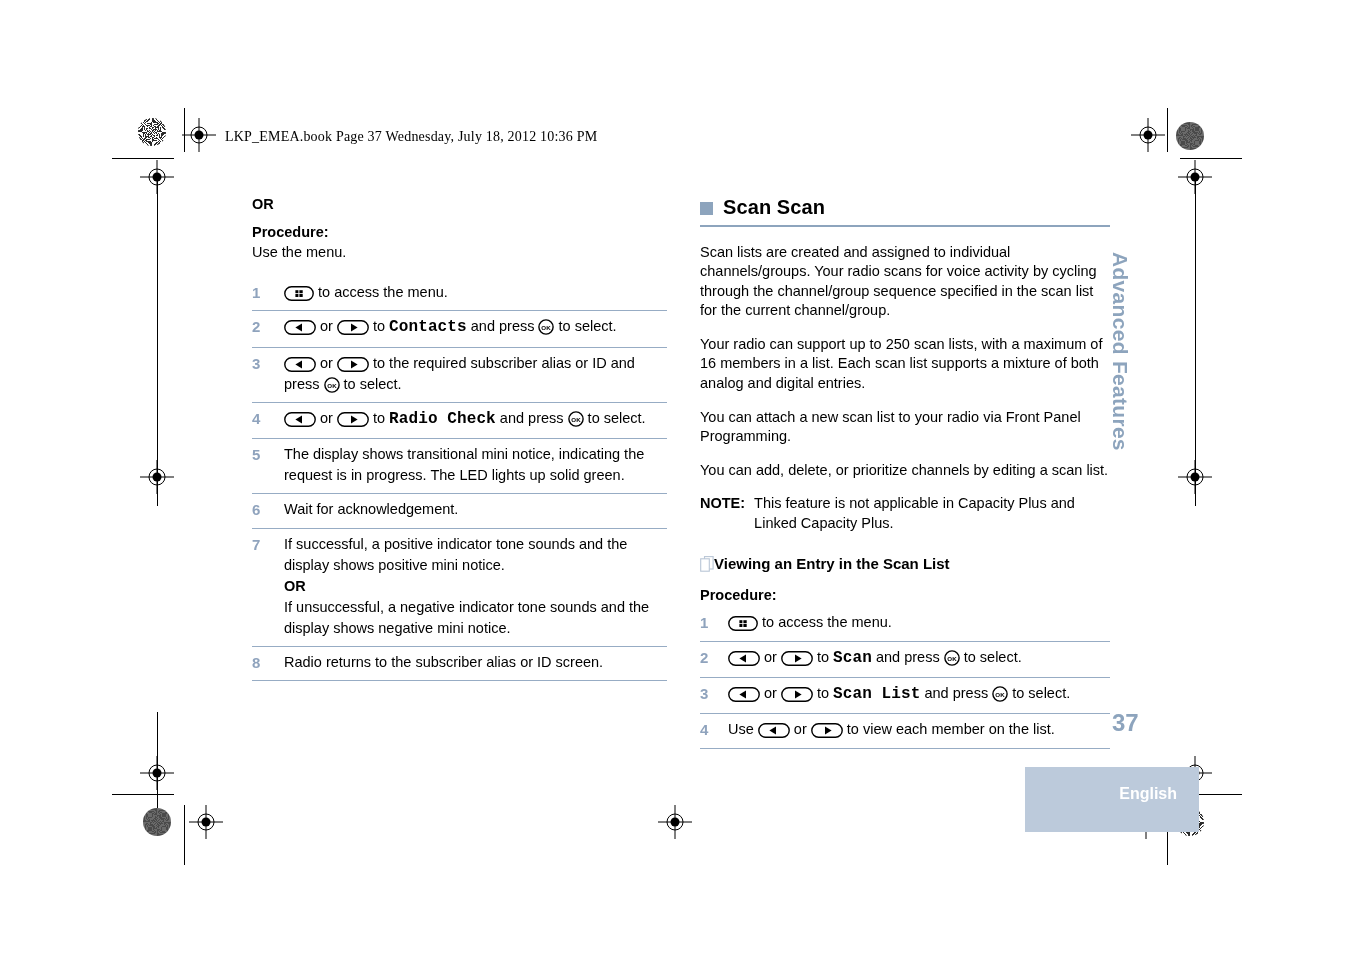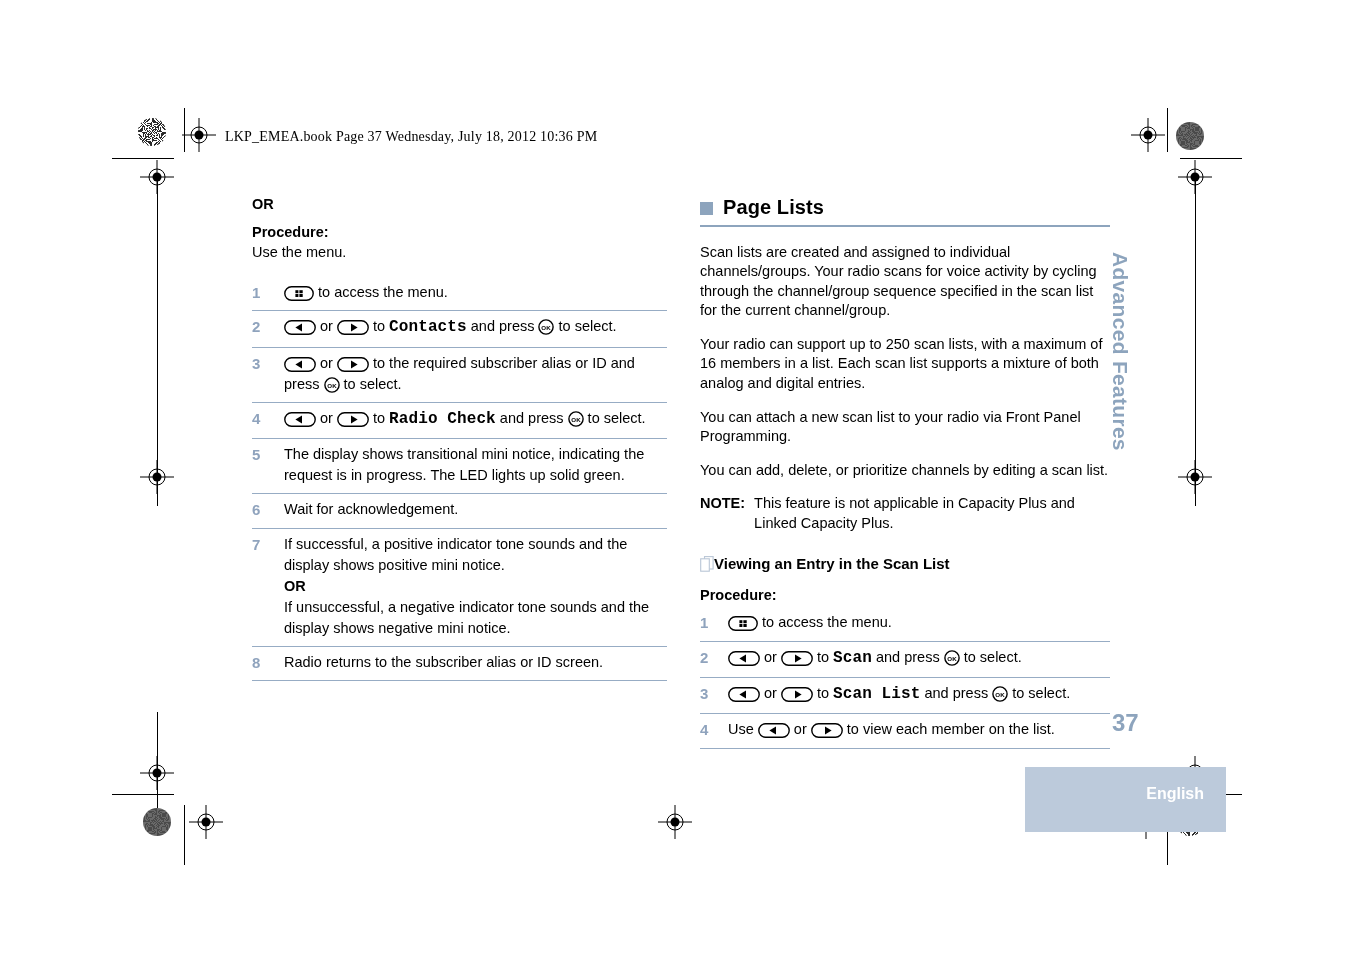--- a/index.html
+++ b/index.html
@@ -119,21 +119,21 @@
     white-space:nowrap;
   }
 
   
   .pagenum{
     position:absolute;left:1112px;top:709px;
     color:#8da4bd;font-size:24px;font-weight:bold;
   }
   .langblock{
     position:absolute;left:1025px;top:767px;
-    width:201px;height:65px;
+    width:174px;height:65px;
     background:#bccadb;
   }
   .langblock span{
     position:absolute;right:22px;top:18px;
     color:#ffffff;font-size:16px;font-weight:bold;
   }
 </style>
 </head>
 <body>
 
@@ -318,21 +318,21 @@
             <td class="num">8</td>
             <td class="body">Radio returns to the subscriber alias or ID screen.</td>
           </tr>
         </tbody>
     </table>
   </div>
 
   <div class="col-right">
     <div class="h1-wrap">
       <span class="h1-bullet"></span>
-      <span class="h1-text">Page Lists</span>
+      <span class="h1-text">Scan Scan</span>
     </div>
     <div class="h1-rule"></div>
 
     <p class="plain">Scan lists are created and assigned to individual channels/groups. Your radio scans for voice activity by cycling through the channel/group sequence specified in the scan list for the current channel/group.</p>
     <p class="plain">Your radio can support up to 250 scan lists, with a maximum of 16 members in a list. Each scan list supports a mixture of both analog and digital entries.</p>
     <p class="plain">You can attach a new scan list to your radio via Front Panel Programming.</p>
     <p class="plain">You can add, delete, or prioritize channels by editing a scan list.</p>
 
     <div class="note">
       <span class="lbl">NOTE:</span>

